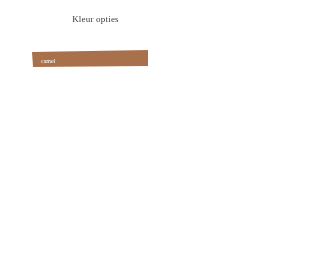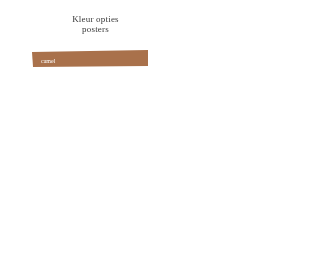--- a/index.html
+++ b/index.html
@@ -9,19 +9,18 @@
   .t1,.t2{display:block;color:#3a3a3a;font-size:9px;letter-spacing:0.2px;line-height:10px;}
   svg{position:absolute;left:0;top:0;}
   .lbl{font-family:"Liberation Serif",serif;font-size:6px;fill:#fff;}
 </style>
 </head>
 <body>
 
 <div class="poster">
   <div class="title">
     <span class="t1">Kleur opties</span>
-    <span class="t2">posters</span>
   </div>
   <svg width="191" height="270" viewBox="0 0 191 270">
     <path d="M32 52 L148 50 L148 66 L33 67 Z" fill="#a9714b"></path>
     <text x="41" y="63" class="lbl">camel</text>
   </svg>
 </div>
 
 </body></html>

